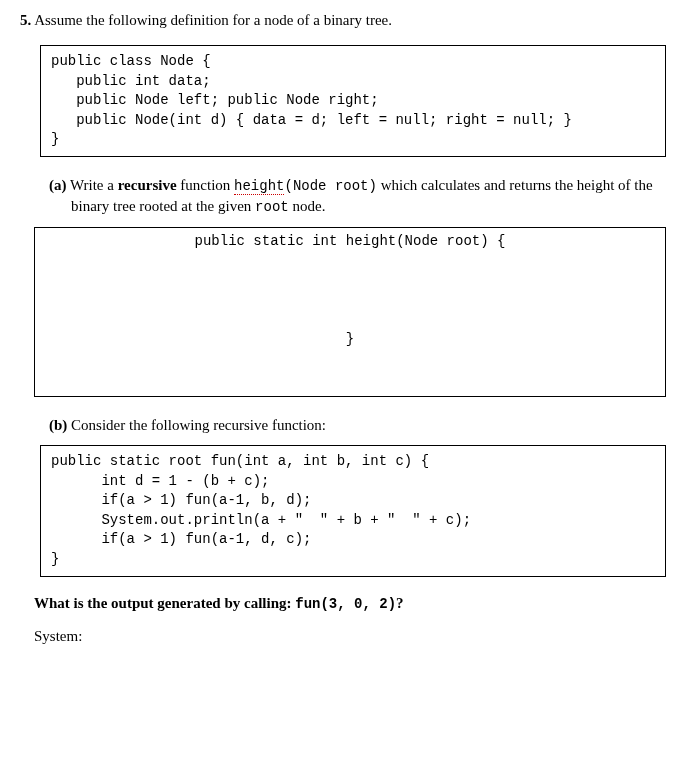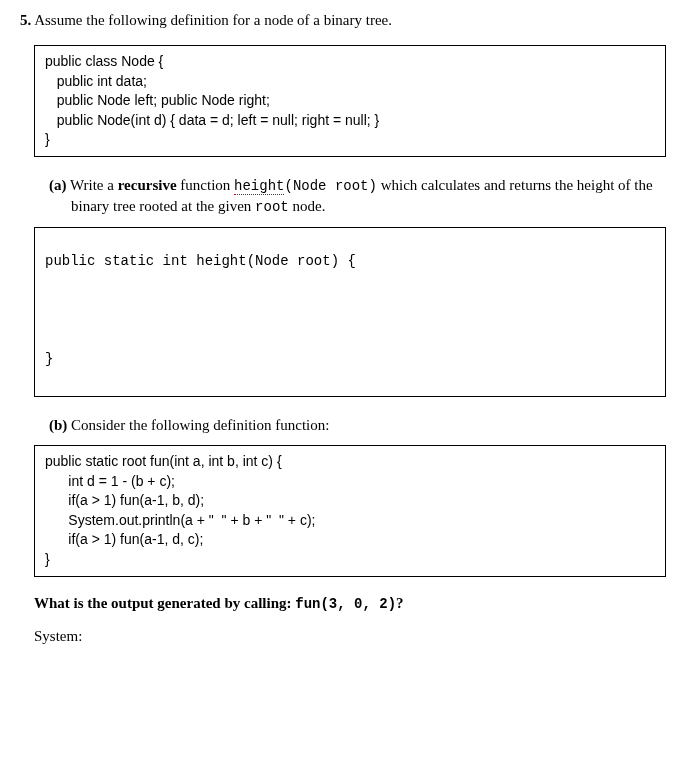--- a/index.html
+++ b/index.html
@@ -18,24 +18,24 @@
     }
     .q-header {
       margin-bottom: 16px;
     }
     .q-num {
       font-weight: bold;
     }
     .code-box {
       border: 1px solid #000;
       padding: 6px 10px;
-      font-family: Liberation Sans, sans-serif;
+      font-family: Liberation Mono, monospace;
       font-size: 14px;
       white-space: pre;
-      margin-left: 14px;
+      margin-left: 20px;
       margin-bottom: 18px;
       line-height: 1.4;
     }
     .part {
       margin-left: 29px;
       margin-bottom: 10px;
       text-indent: -22px;
       padding-left: 22px;
       line-height: 1.35;
     }
@@ -51,24 +51,25 @@
     }
     .squiggle {
       border-bottom: 1px dotted #cc0000;
     }
     .answer-box {
       border: 1px solid #000;
       margin-left: 14px;
       font-family: "Courier New", Courier, monospace;
       font-size: 14px;
       white-space: pre;
-      padding: 24px 10px;
+      padding: 4px 10px;
       height: 170px;
       line-height: 1.4;
       margin-bottom: 18px;
+      text-align: center;
     }
     .q-text {
       margin-left: 14px;
       margin-bottom: 16px;
       font-weight: bold;
     }
     .answer-label {
       margin-left: 14px;
     }
   </style>
@@ -93,21 +94,21 @@
 
 <div class="answer-box"><span>public static int height(Node root) {</span>
 
 
 
 
 <span>}</span></div>
 
 <div class="part">
   <span class="part-label">(b)</span>
-  <span>Consider the following definition function:</span>
+  <span>Consider the following recursive function:</span>
 </div>
 
 <div class="code-box"><span>public static root fun(int a, int b, int c) {</span>
 <span>      int d = 1 - (b + c);</span>
 <span>      if(a &gt; 1) fun(a-1, b, d);</span>
 <span>      System.out.println(a + "  " + b + "  " + c);</span>
 <span>      if(a &gt; 1) fun(a-1, d, c);</span>
 <span>}</span></div>
 
 <div class="q-text">

